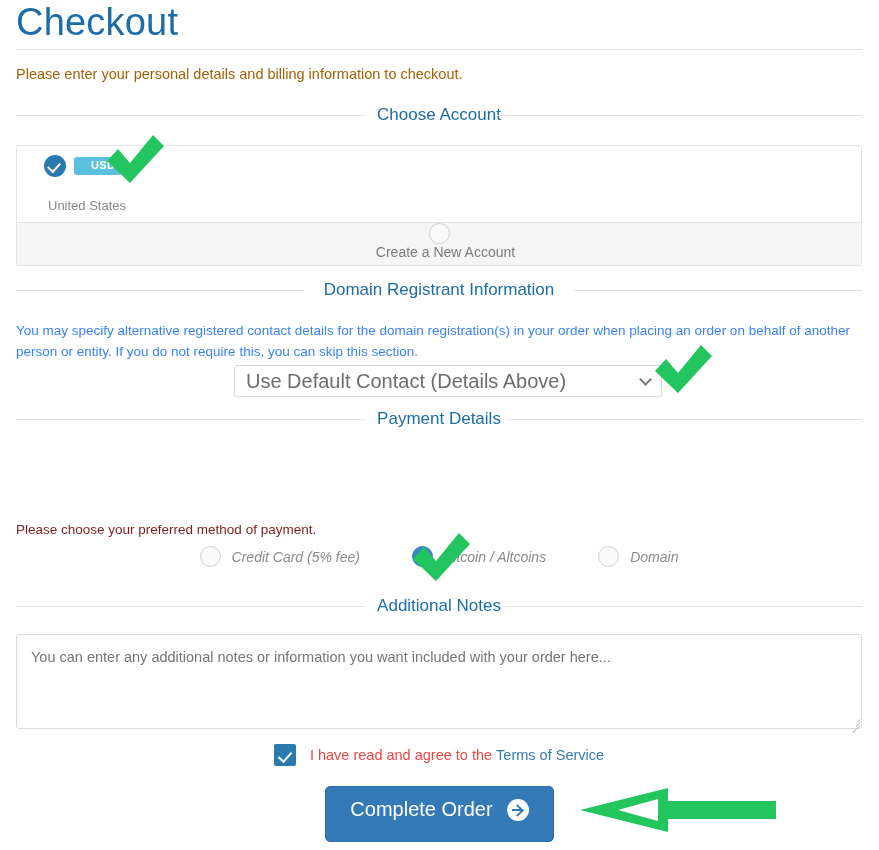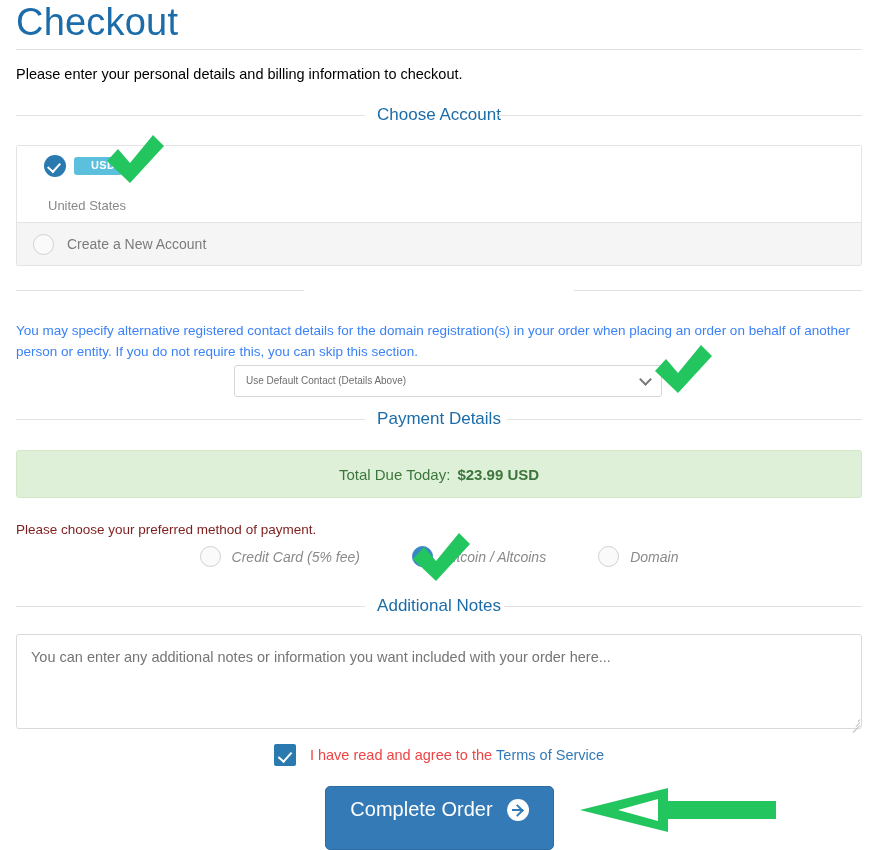--- a/index.html
+++ b/index.html
@@ -18,21 +18,21 @@
     position: absolute; left: 16px; top: -2px;
     font-size: 38px; font-weight: 400; letter-spacing: 0.2px;
     color: #1b6ca8; line-height: 48px;
   }
   .title-rule {
     position: absolute; left: 16px; top: 49px;
     width: 846px; height: 1px; background: #e2e2e2;
   }
   .intro {
     position: absolute; left: 16px; top: 64px;
-    font-size: 14.5px; color: #000000; line-height: 20px;
+    font-size: 14.5px; color: #a16207; line-height: 20px;
   }
 
   
   .legend { position: absolute; left: 16px; width: 846px; height: 20px; }
   .legend .bar { position: absolute; top: 10px; height: 1px; background: #e2e2e2; }
   .legend .bar.left { left: 0; }
   .legend .bar.right { right: 0; }
   .legend .txt {
     position: absolute; left: 50%; transform: translateX(-50%); top: 0;
     font-size: 17px; color: #1b6ca8; line-height: 20px; white-space: nowrap;
@@ -41,21 +41,21 @@
 
   
   .accounts {
     position: absolute; left: 16px; top: 145px;
     width: 846px; border: 1px solid #e4e4e4; border-radius: 2px; background: #fff;
   }
   .acct-row { position: relative; padding: 14px 16px 16px 16px; }
   .acct-row.selected { height: 76px; background: #fff; }
   .acct-row.new {
     height: 43px; background: #f5f5f5; border-top: 1px solid #e4e4e4;
-    padding: 0 16px; display: flex; align-items: center;
+    padding: 0 16px; display: flex; align-items: center; flex-direction: column;
   }
   .check-circle {
     position: absolute; left: 44px; top: 155px;
     width: 22px; height: 22px; border-radius: 50%; background: #2a7ab0;
   }
   .check-circle::after {
     content: ""; position: absolute; left: 6px; top: 5px;
     width: 6px; height: 10px; border: solid #fff;
     border-width: 0 2px 2px 0; transform: rotate(42deg);
   }
@@ -78,21 +78,21 @@
 
   
   .registrant-text {
     position: absolute; left: 16px; top: 320px; width: 846px;
     font-size: 13.5px; line-height: 21px; color: #3b82f6;
   }
   .contact-select {
     position: absolute; left: 234px; top: 365px;
     width: 428px; height: 32px;
     border: 1px solid #d6d6d6; border-radius: 3px; background: #fff;
-    font-size: 10px; color: #6d6d6d;
+    font-size: 20px; color: #6d6d6d;
     padding: 0 28px 0 11px; line-height: 30px;
     white-space: nowrap; overflow: hidden;
   }
   .contact-select .caret {
     position: absolute; right: 11px; top: 9px;
     width: 9px; height: 9px; border: solid #777;
     border-width: 0 2px 2px 0; transform: rotate(45deg);
   }
 
   
@@ -152,21 +152,21 @@
   .terms .tos-link { color: #337ab7; margin-left: 4px; font-size: 14.5px; }
 
   
   .submit-wrap {
     position: absolute; left: 0; top: 786px; width: 879px;
     display: flex; justify-content: center;
   }
   .btn-complete {
     background: #337ab7; border: 1px solid #2e6da4; border-radius: 5px;
     color: #fff; font-size: 20px; font-family: "Liberation Sans", sans-serif;
-    padding: 11px 24px 28px 24px; display: flex; align-items: center; cursor: pointer;
+    padding: 11px 24px 20px 24px; display: flex; align-items: center; cursor: pointer;
   }
   .btn-complete .arrow-circle {
     width: 22px; height: 22px; border-radius: 50%; background: #fff;
     margin-left: 14px; position: relative; flex: 0 0 auto;
   }
   .btn-complete .arrow-circle::after {
     content: ""; position: absolute; left: 6px; top: 7px;
     width: 7px; height: 7px; border: solid #337ab7;
     border-width: 2px 2px 0 0; transform: rotate(45deg);
   }
@@ -199,40 +199,37 @@
       <span class="radio-empty"></span>
       <span class="acct-new-label">Create a New Account</span>
     </div>
   </div>
   <div class="check-circle"></div>
   <div class="usd-badge">USD</div>
   <div class="acct-country">United States</div>
 
   <div class="legend" style="top:280px">
     <div class="bar left" style="width:288px"></div>
+    <div class="txt">Domain Registrant Information</div>
     <div class="bar right" style="width:288px"></div>
   </div>
 
   <div class="registrant-text">You may specify alternative registered contact details for the domain registration(s) in your order when placing an order on behalf of another person or entity. If you do not require this, you can skip this section.</div>
 
   <div class="contact-select">
     <span>Use Default Contact (Details Above)</span>
     <span class="caret"></span>
   </div>
 
   <div class="legend" style="top:409px">
     <div class="bar left" style="width:355px"></div>
     <div class="txt">Payment Details</div>
     <div class="bar right" style="width:355px"></div>
   </div>
 
-  <div class="total-box">
-    <span>Total Due Today:</span>
-    <span class="amt">$23.99 USD</span>
-  </div>
 
   <div class="pay-prompt">Please choose your preferred method of payment.</div>
 
   <div class="pay-options">
     <div class="pay-opt">
       <span class="radio-empty"></span>
       <span class="lbl">Credit Card (5% fee)</span>
     </div>
     <div class="pay-opt">
       <span class="radio-on"></span>

